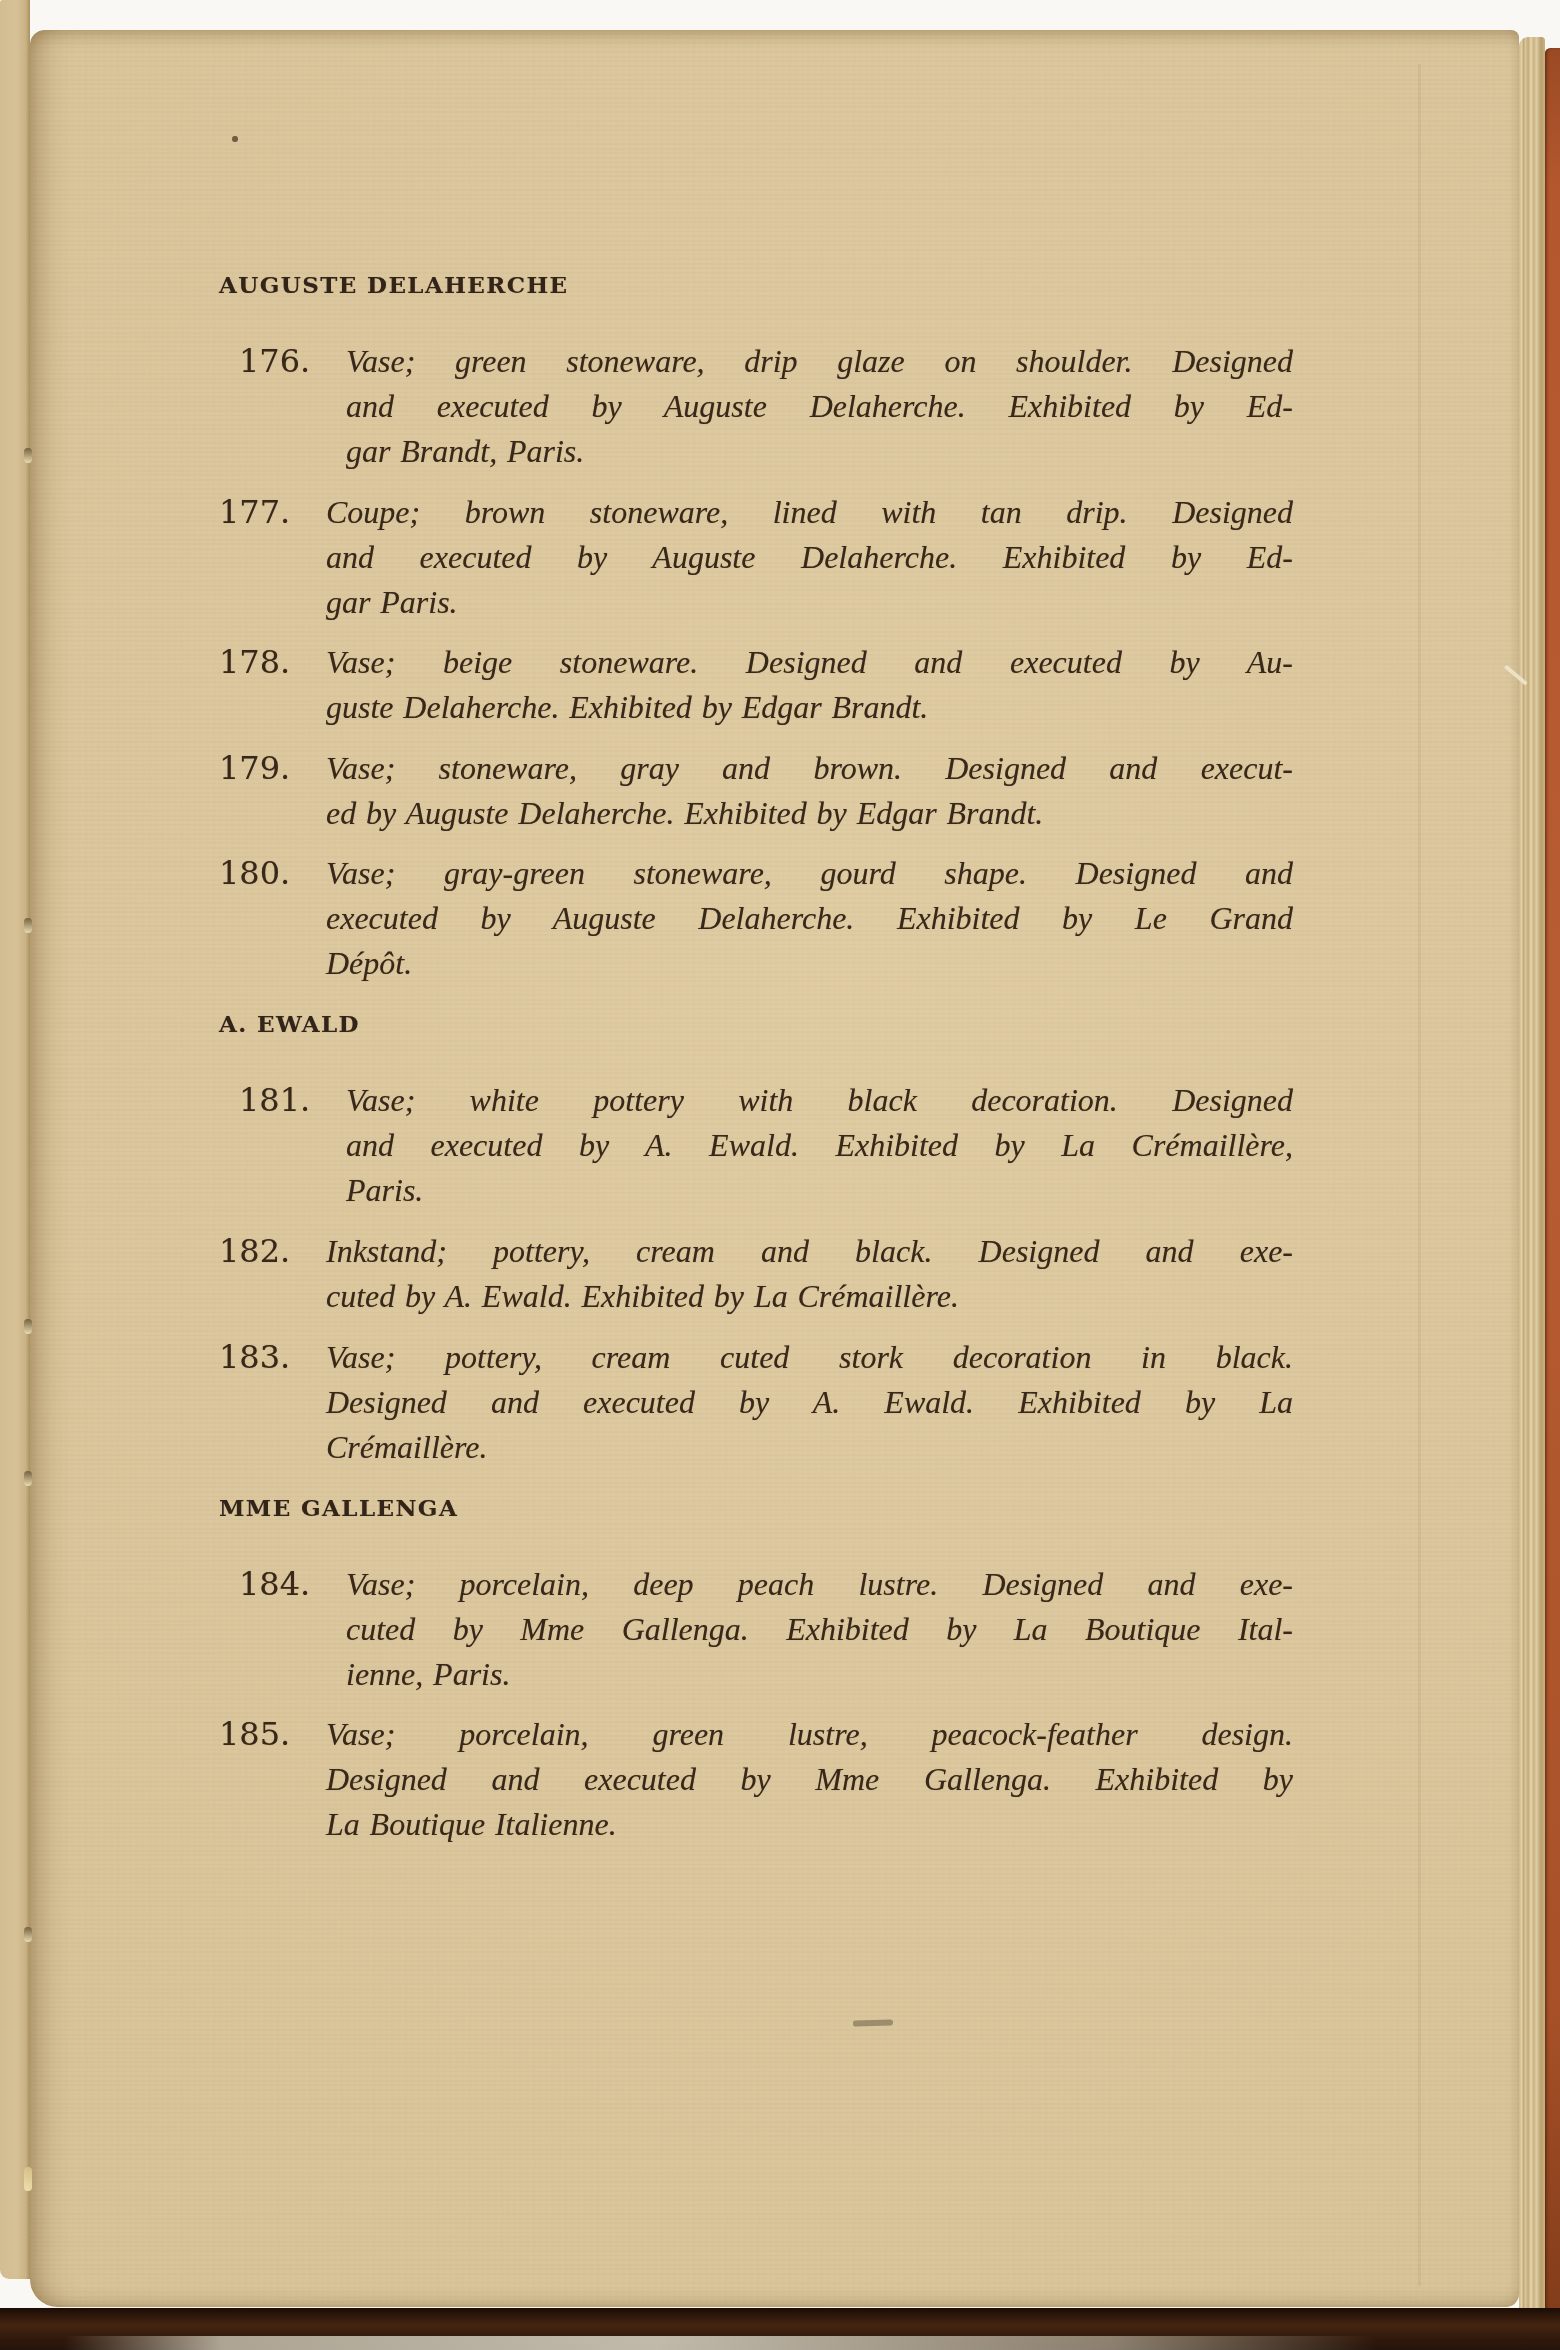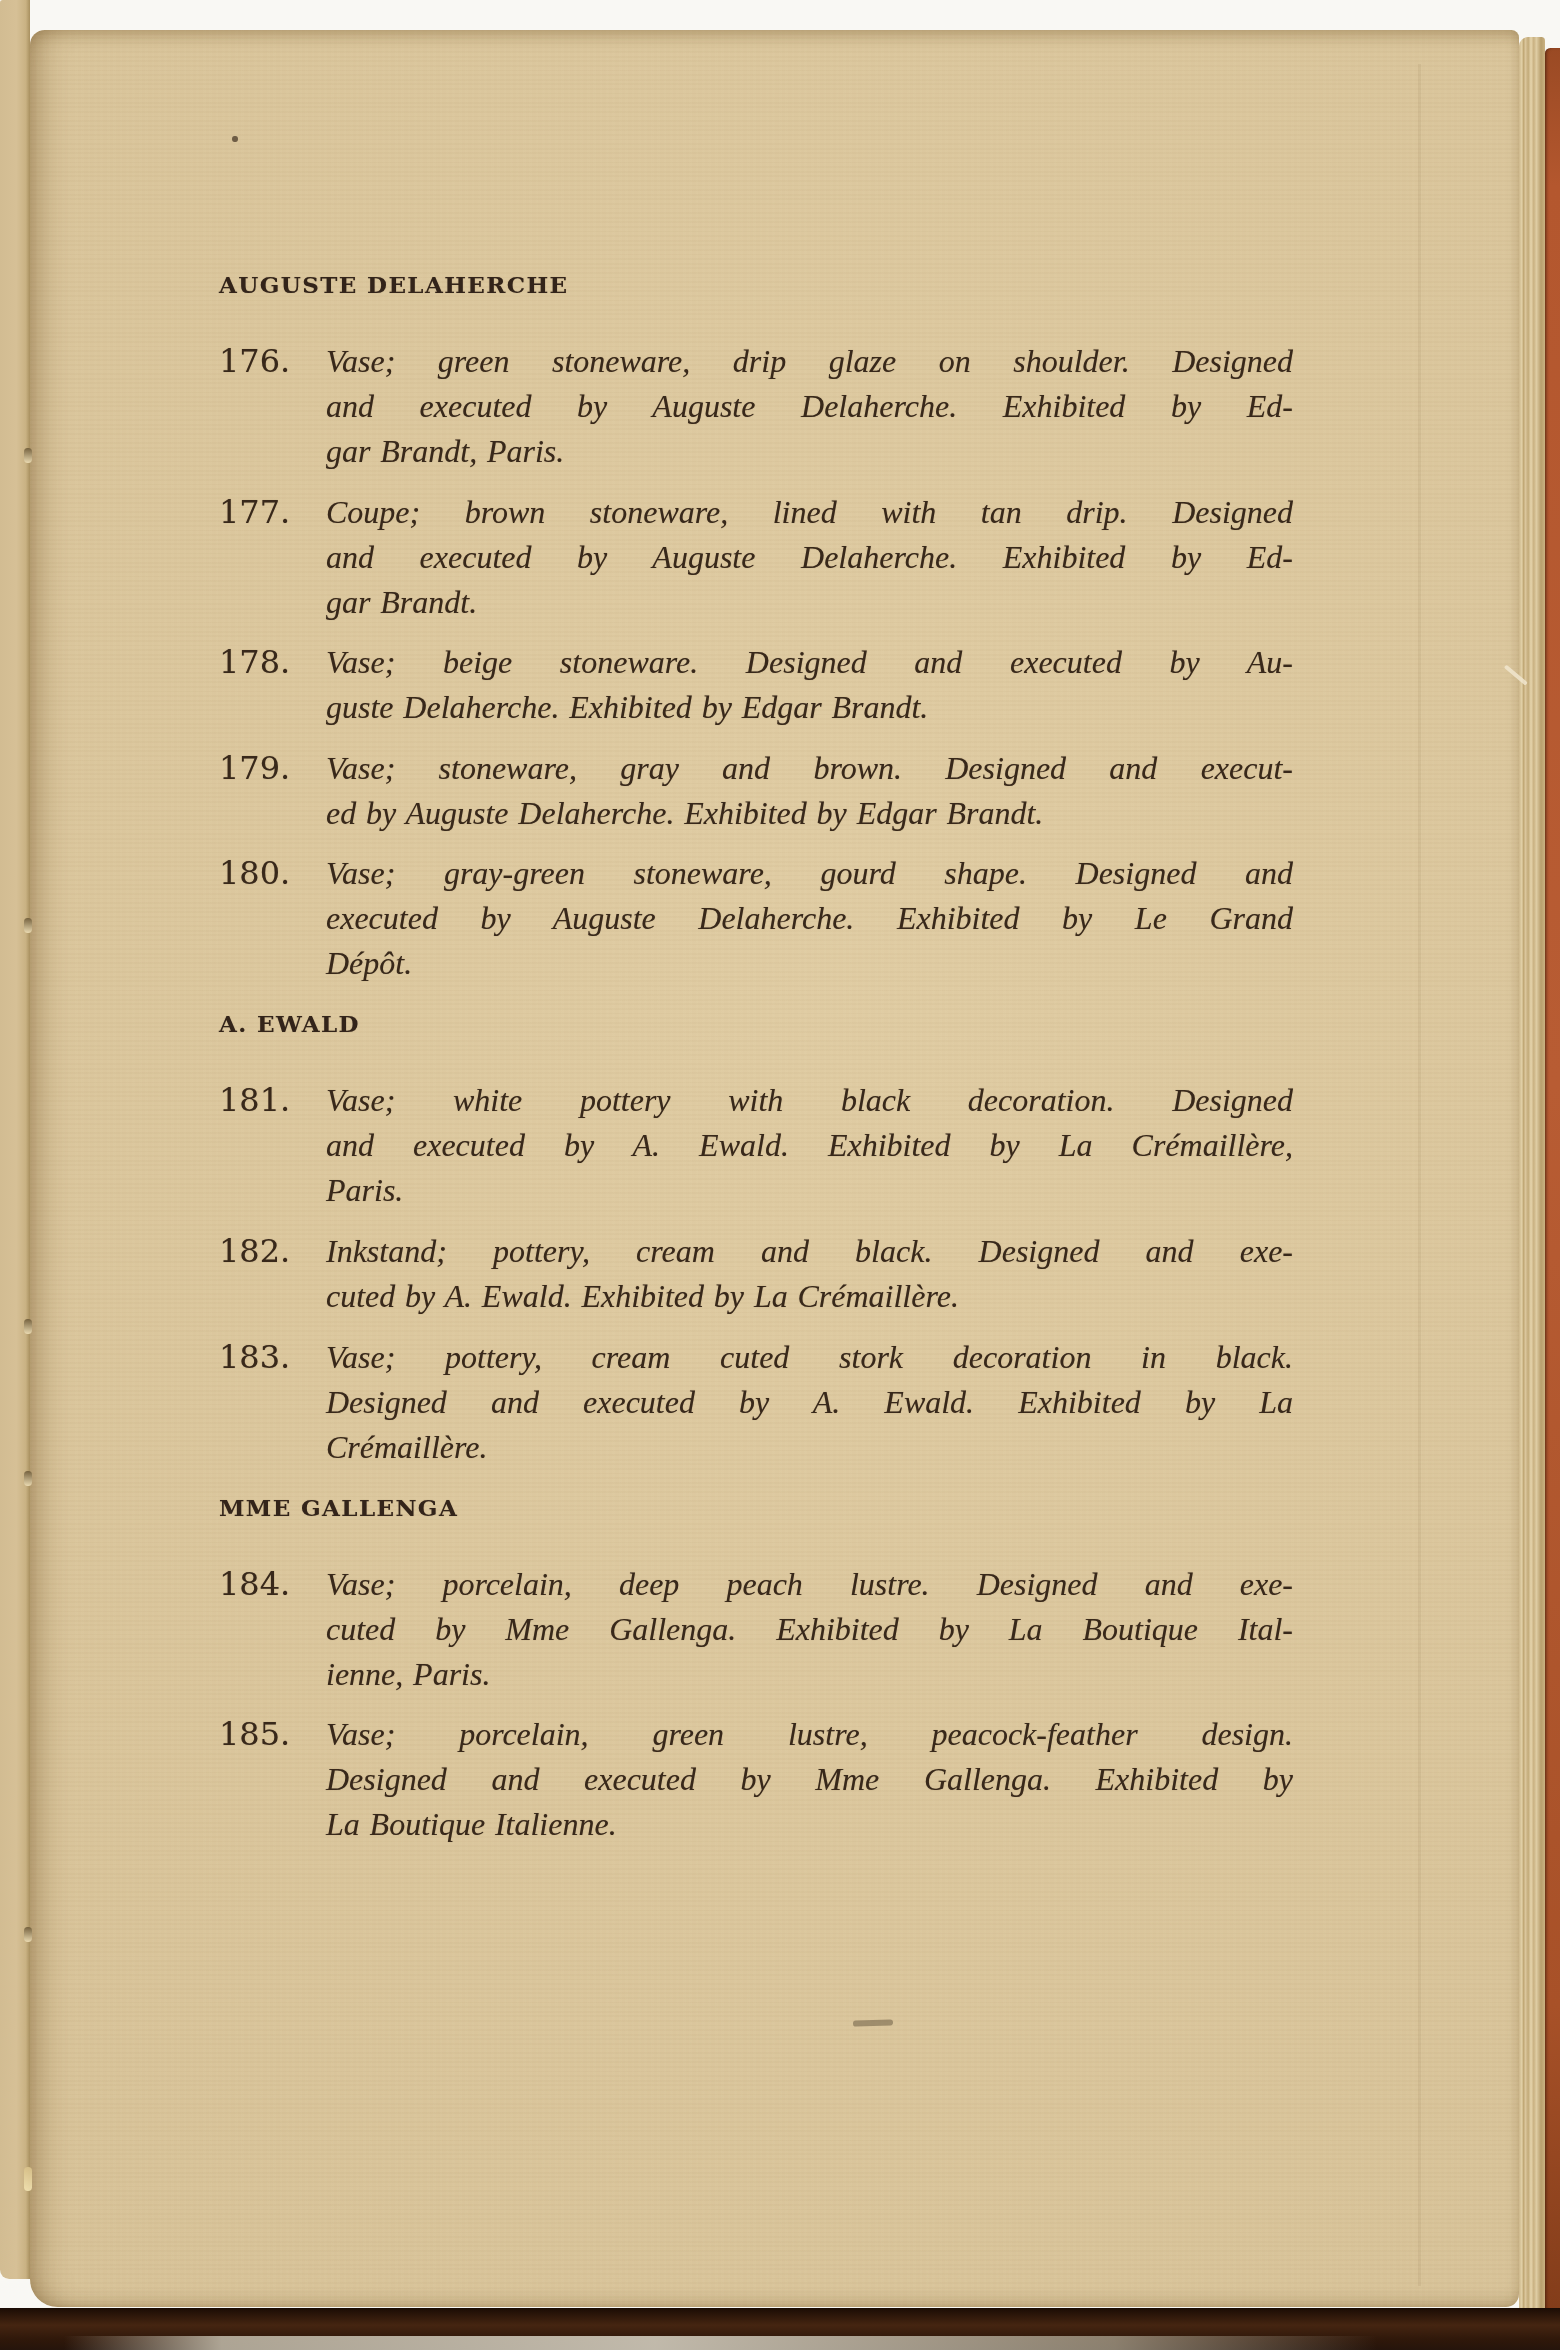--- a/index.html
+++ b/index.html
@@ -89,21 +89,21 @@
     text-shadow:0 0 0.9px rgba(56,40,26,.35);
   }
   .section-heading {
     font-weight:bold; font-size:23px; line-height:40px;
     letter-spacing:1.4px; color:#33241a;
   }
   .h-first { margin-top:265px; }
   .h-mid   { margin-top:18px; }
 
   .entry { display:flex; margin-top:15.6px; }
-  .entry.first { margin-top:34px; }
+  .entry.first { margin-top:34px;margin-left:20px; }
   .num {
     flex:0 0 107px; width:107px;
     font-size:32px; line-height:45px; font-style:normal;
   }
   .etext {
     flex:1; font-style:italic; font-size:32px; line-height:45px;
     word-spacing:1.8px;
     font-family:Liberation Serif, serif;
   }
   .line { text-align:justify; text-align-last:justify; }
@@ -142,21 +142,21 @@
       <div class="line">and executed by Auguste Delaherche. Exhibited by Ed-</div>
       <div class="line last">gar Brandt, Paris.</div>
     </div>
   </div>
 
   <div class="entry">
     <div class="num">177.</div>
     <div class="etext">
       <div class="line">Coupe; brown stoneware, lined with tan drip. Designed</div>
       <div class="line">and executed by Auguste Delaherche. Exhibited by Ed-</div>
-      <div class="line last">gar Brandt.</div>
+      <div class="line last">gar Paris.</div>
     </div>
   </div>
 
   <div class="entry">
     <div class="num">178.</div>
     <div class="etext">
       <div class="line">Vase; beige stoneware. Designed and executed by Au-</div>
       <div class="line last">guste Delaherche. Exhibited by Edgar Brandt.</div>
     </div>
   </div>

